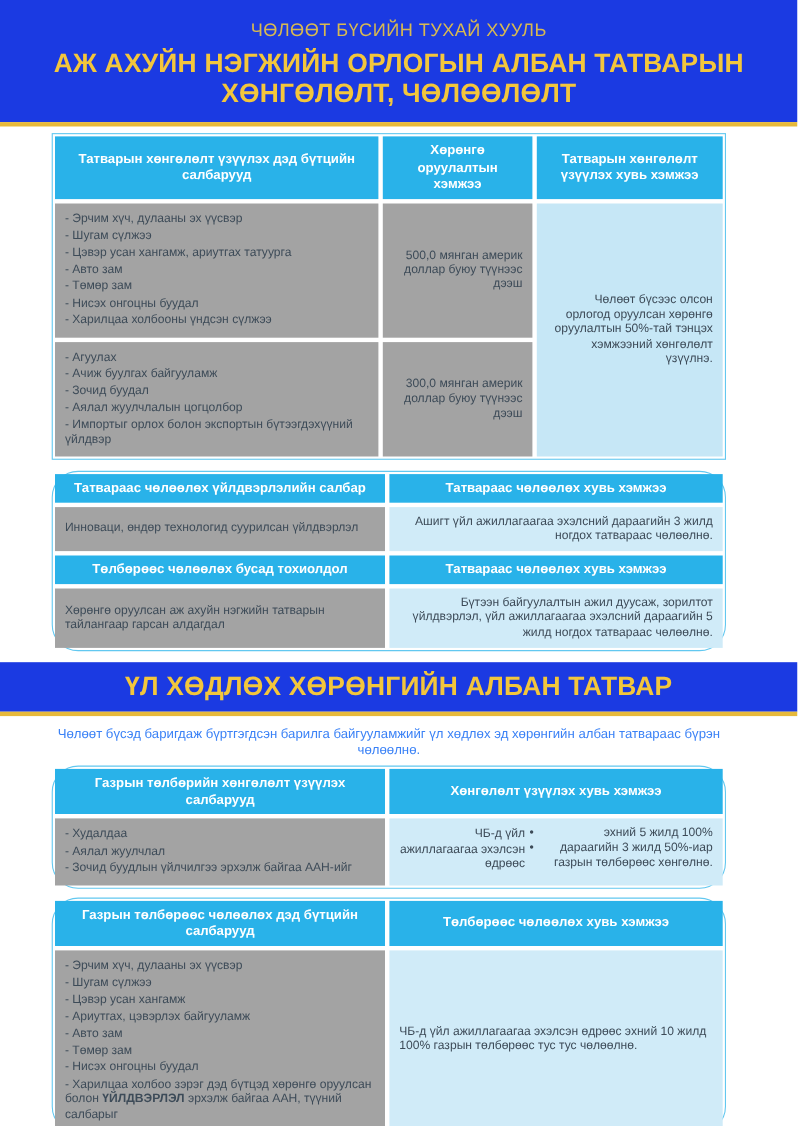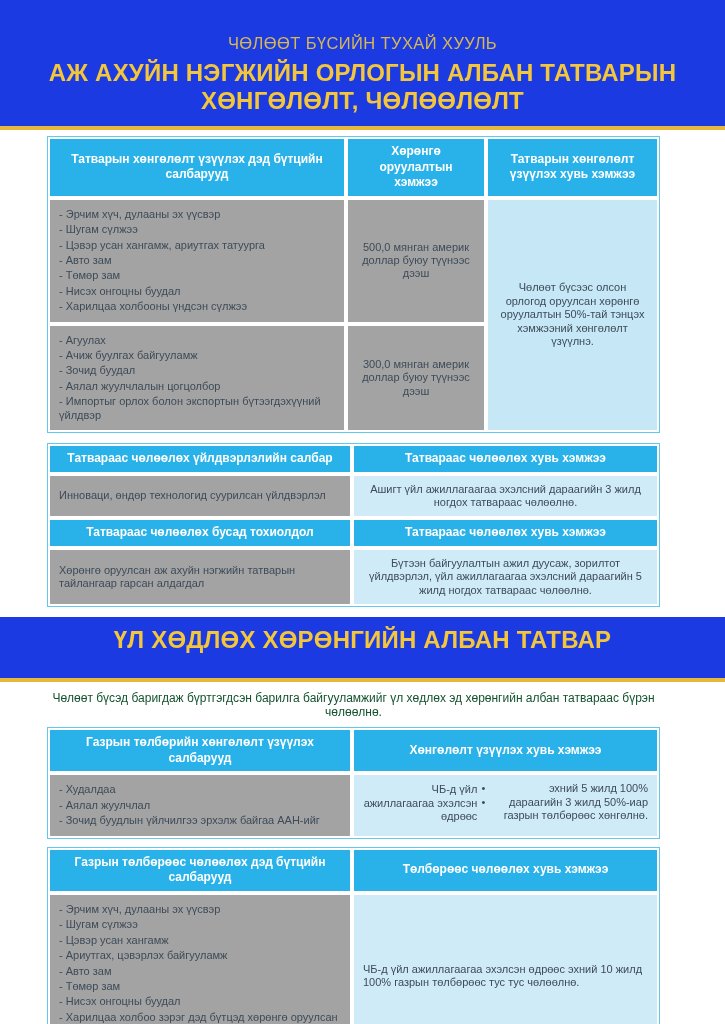--- a/index.html
+++ b/index.html
@@ -2,48 +2,48 @@
 <html><head>
 <meta charset="utf-8">
 <style>
   html,body{margin:0;padding:0;}
   body{
     width:725px;height:1024px;overflow:hidden;background:#ffffff;
     font-family:"Liberation Sans", sans-serif;position:relative;
   }
   
   .banner{background:#1b3ae2;text-align:center;}
-  .banner-top{padding:34px 8px 11px;}
+  .banner-top{padding:19px 8px 11px;}
   .banner-line1{color:#d8b951;font-size:16.5px;letter-spacing:.4px;}
   .banner-line2{color:#f3c63c;font-size:24px;font-weight:bold;margin-top:6px;letter-spacing:.2px;}
   .gold-rule{height:4px;background:#e7b93a;}
-  .banner-mid{padding:9px 8px 24px;margin-top:10px;}
+  .banner-mid{padding:9px 8px 8px;margin-top:10px;}
   .banner-mid .banner-line2{margin-top:0;}
   
   .content{width:613px;margin-left:47px;}
-  .intro{color:#14532d;font-size:12px;text-align:center;margin:9px 0 8px;}
+  .intro{color:#3b82f6;font-size:12px;text-align:center;margin:9px 0 8px;}
   
   .tbl{
     display:grid;gap:4px;padding:2px;background:#ffffff;
     border:1px solid #62c8f0;box-sizing:border-box;
   }
   .t1{grid-template-columns:294px 136px 1fr;margin-top:6px;}
-  .tbl2{grid-template-columns:300px 1fr;}
+  .tbl2{grid-template-columns:300px 1fr;border-radius:24px;}
   .hdr{
     background:#29b2e9;color:#ffffff;font-weight:bold;font-size:12px;
     display:flex;align-items:center;justify-content:center;text-align:center;
     padding:5px 10px;line-height:1.3;box-sizing:border-box;min-height:22px;
   }
   .cell{
     background:#a3a3a3;color:#3d4b58;font-size:11px;line-height:1.22;
     padding:7px 9px;box-sizing:border-box;
   }
   .cell.med{background:#d0ebf8;}
   .cell.deep{background:#c6e7f6;}
-  .cell.ctr{display:flex;align-items:center;justify-content:center;text-align:center;}
+  .cell.ctr{display:flex;align-items:center;justify-content:center;text-align:right;}
   .cell.vctr{display:flex;align-items:center;}
   .list-line{padding:1px 0;}
   .span-cell{grid-row:2 / span 2;grid-column:3;}
   .rich{padding-top:1px;}
   .bullet-line{position:relative;padding-left:15px;}
   .bullet-line::before{content:"\2022";position:absolute;left:4px;}
   .hdr-span{grid-column:1 / -1;}
   .benefit-wrap{display:flex;flex-direction:row;justify-content:center;text-align:right;}
   .mt8{margin-top:8px;} .mt10{margin-top:10px;}
 </style>
@@ -85,21 +85,21 @@
     <div class="cell ctr">300,0 мянган америк доллар буюу түүнээс дээш</div>
   </div>
 
   <div class="tbl tbl2 mt10">
     <div class="hdr">Татвараас чөлөөлөх үйлдвэрлэлийн салбар</div>
     <div class="hdr">Татвараас чөлөөлөх хувь хэмжээ</div>
 
     <div class="cell vctr" style="min-height:36px">Инноваци, өндөр технологид суурилсан үйлдвэрлэл</div>
     <div class="cell med ctr">Ашигт үйл ажиллагаагаа эхэлсний дараагийн 3 жилд ногдох татвараас чөлөөлнө.</div>
 
-    <div class="hdr">Татвараас чөлөөлөх бусад тохиолдол</div>
+    <div class="hdr">Төлбөрөөс чөлөөлөх бусад тохиолдол</div>
     <div class="hdr">Татвараас чөлөөлөх хувь хэмжээ</div>
 
     <div class="cell vctr" style="min-height:50px">Хөрөнгө оруулсан аж ахуйн нэгжийн татварын тайлангаар гарсан алдагдал</div>
     <div class="cell med ctr">Бүтээн байгуулалтын ажил дуусаж, зорилтот үйлдвэрлэл, үйл ажиллагаагаа эхэлсний дараагийн 5 жилд ногдох татвараас чөлөөлнө.</div>
   </div>
 </div>
 
 <div class="banner banner-mid">
   <div class="banner-line2">ҮЛ ХӨДЛӨХ ХӨРӨНГИЙН АЛБАН ТАТВАР</div>
 </div>

